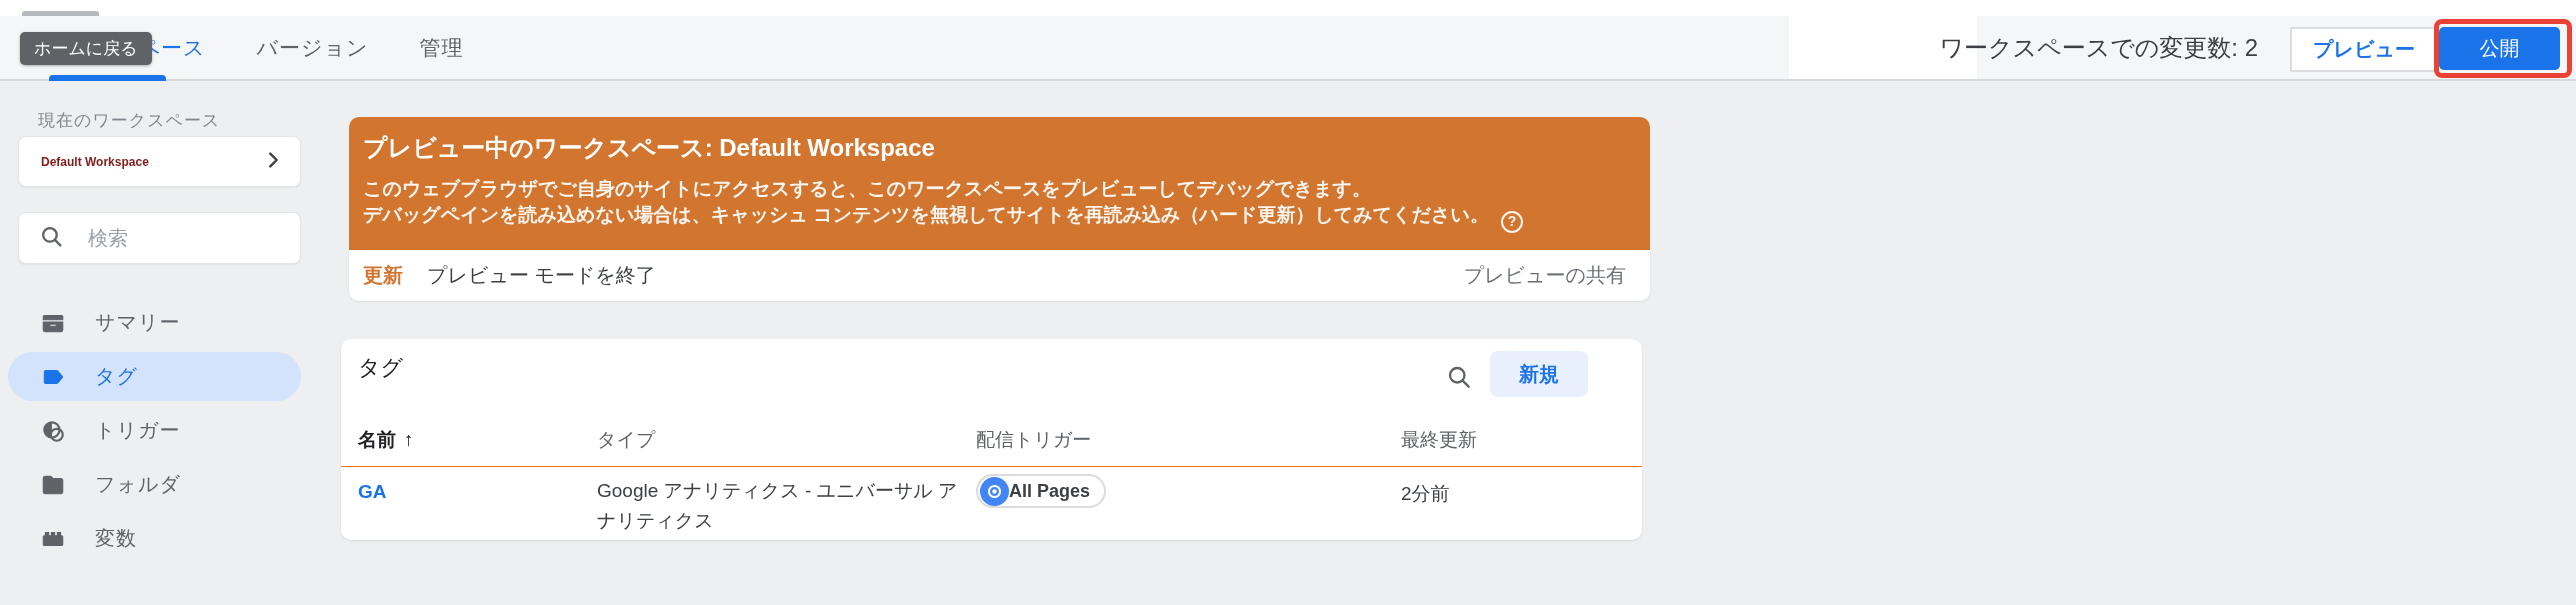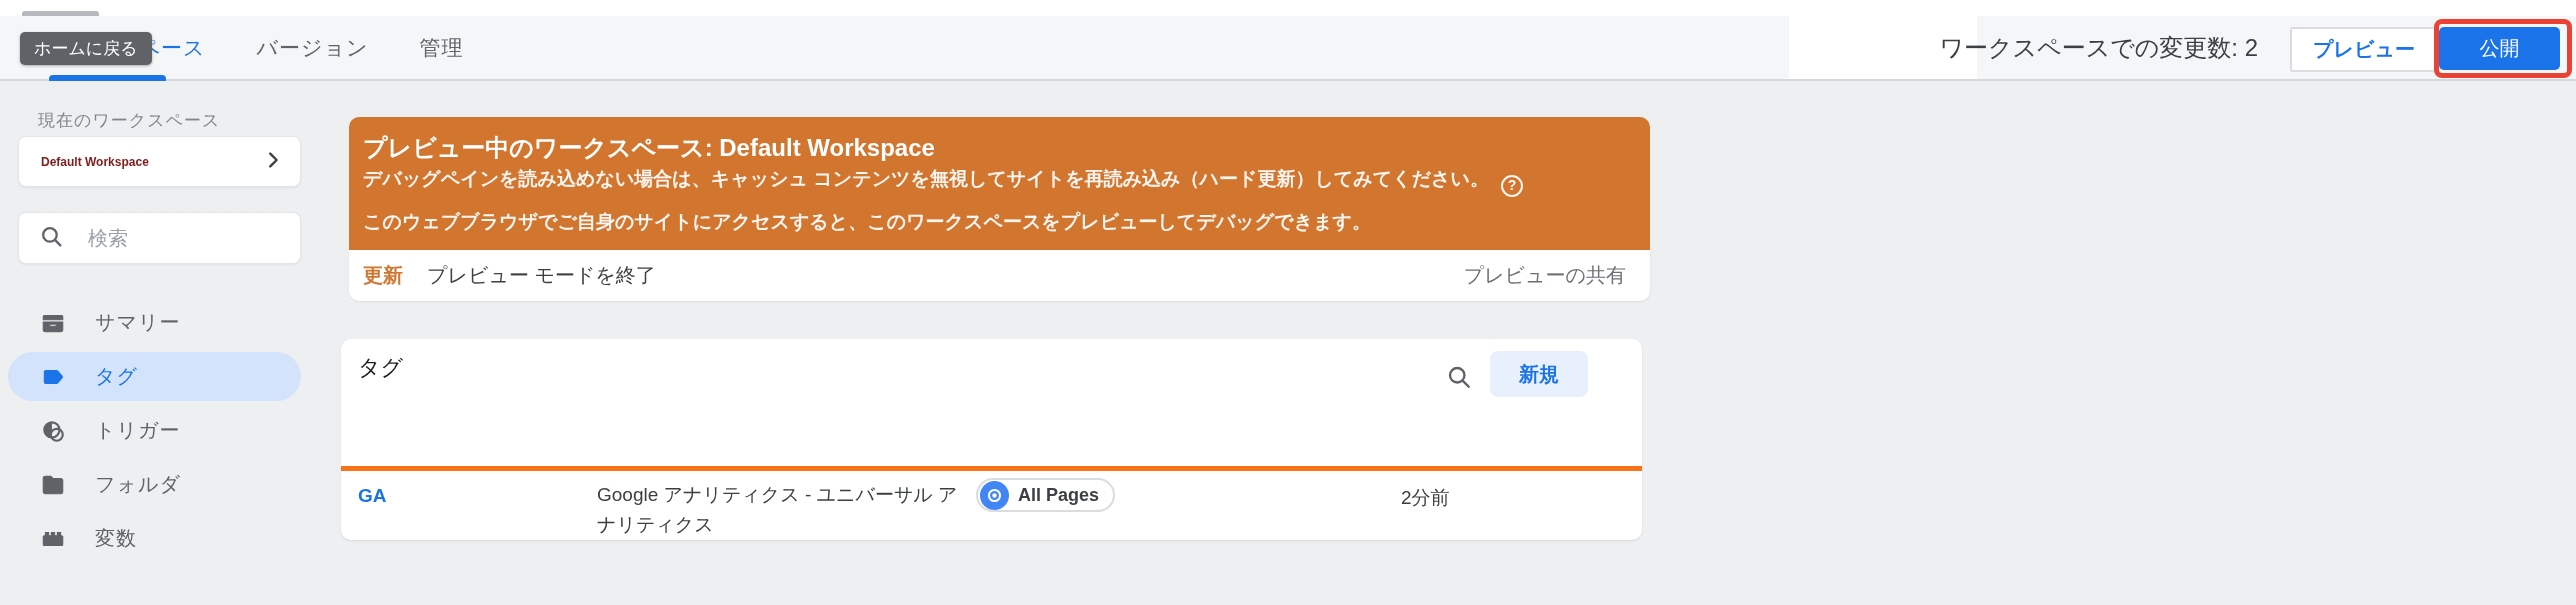--- a/index.html
+++ b/index.html
@@ -58,26 +58,26 @@
   .panel-title { position:absolute; left:17px; top:14px; font-size:22px; color:#202124; }
   .panel-search { position:absolute; left:1104px; top:24px; width:28px; height:28px; cursor:pointer; }
   .new-btn { position:absolute; left:1149px; top:12px; width:98px; height:46px; background:#e8f0fe; border:none; border-radius:8px; color:#1a73e8; font-size:20px; font-weight:bold; display:flex; align-items:center; justify-content:center; cursor:pointer; }
   .cols-header { position:absolute; left:0; right:0; top:83px; height:36px; }
   .cols-header > div { position:absolute; top:50%; transform:translateY(-50%); font-size:19px; color:#5f6368; }
   .col-name-h { left:17px; color:#202124 !important; font-weight:bold; cursor:pointer; }
   .sort-arrow { font-weight:bold; margin-left:8px; color:#202124; }
   .col-type-h { left:256px; }
   .col-trigger-h { left:635px; }
   .col-updated-h { left:1060px; }
-  .data-row { position:absolute; left:0; right:0; top:127px; bottom:0; border-top:5px solid #f97316; cursor:pointer; }
+  .data-row { position:absolute; left:0; right:0; top:127px; bottom:0; border-top:1px solid #f97316; cursor:pointer; }
   .cell-name { position:absolute; left:17px; top:14px; font-size:19px; font-weight:bold; color:#1a73e8; cursor:pointer; }
   .cell-type { position:absolute; left:256px; top:9px; width:367px; font-size:19px; color:#3c4043; line-height:30px; word-break:break-all; }
   .trigger-badge { position:absolute; left:635px; top:7px; height:34px; display:inline-flex; align-items:center; background:#ffffff; border:2px solid #dadce0; border-radius:17px; padding:0 14px 0 2px; cursor:pointer; }
   .eye-circle { width:29px; height:29px; border-radius:50%; background:#4285f4; display:flex; align-items:center; justify-content:center; }
-  .badge-label { font-size:18px; font-weight:bold; color:#3c4043; margin-left:9px; }
+  .badge-label { font-size:18px; font-weight:bold; color:#3c4043; }
   .cell-updated { position:absolute; left:1060px; top:14px; font-size:19px; color:#3c4043; }
 </style>
 </head>
 <body>
 
 <div class="page">
 
   <div class="top-strip"></div>
   <div class="top-artifact"></div>
 
@@ -161,43 +161,51 @@
             </svg>
         </span>
         <span class="lbl">変数</span>
       </div>
     </div>
   </div>
 
   <div class="banner">
     <div class="banner-orange">
       <div class="banner-title">プレビュー中のワークスペース: Default Workspace</div>
+      <div class="banner-line first">このウェブブラウザでご自身のサイトにアクセスすると、このワークスペースをプレビューしてデバッグできます。</div>
       <div class="banner-line">
         <span>デバッグペインを読み込めない場合は、キャッシュ コンテンツを無視してサイトを再読み込み（ハード更新）してみてください。</span><span class="help-circle">?</span>
       </div>
-      <div class="banner-line first">このウェブブラウザでご自身のサイトにアクセスすると、このワークスペースをプレビューしてデバッグできます。</div>
     </div>
     <div class="banner-footer">
       <span class="refresh-link">更新</span>
       <span class="exit-link">プレビュー モードを終了</span>
       <span class="share-link">プレビューの共有</span>
     </div>
   </div>
 
   <div class="tags-card">
     <div class="panel-title">タグ</div>
 
     <span class="panel-search">
       <svg width="28" height="28" viewBox="0 0 24 24">
           <circle cx="10.5" cy="10.5" r="6.2" fill="none" stroke="#5f6368" stroke-width="2"></circle>
           <path d="M15.3 15.3l5 5" stroke="#5f6368" stroke-width="2" stroke-linecap="round"></path>
         </svg>
     </span>
     <button class="new-btn">新規</button>
 
+    <div class="cols-header">
+      <div class="col-name-h">
+        <span>名前</span><span class="sort-arrow">↑</span>
+      </div>
+      <div class="col-type-h">タイプ</div>
+      <div class="col-trigger-h">配信トリガー</div>
+      <div class="col-updated-h">最終更新</div>
+    </div>
 
     <div class="data-row">
       <span class="cell-name">GA</span>
       <div class="cell-type">Google アナリティクス - ユニバーサル アナリティクス</div>
       <div class="trigger-badge">
         <span class="eye-circle">
           <svg width="19" height="19" viewBox="0 0 24 24">
               <circle cx="12" cy="12" r="7" fill="none" stroke="#ffffff" stroke-width="2.6"></circle>
               <circle cx="12" cy="12" r="2.8" fill="#ffffff"></circle>
             </svg>

